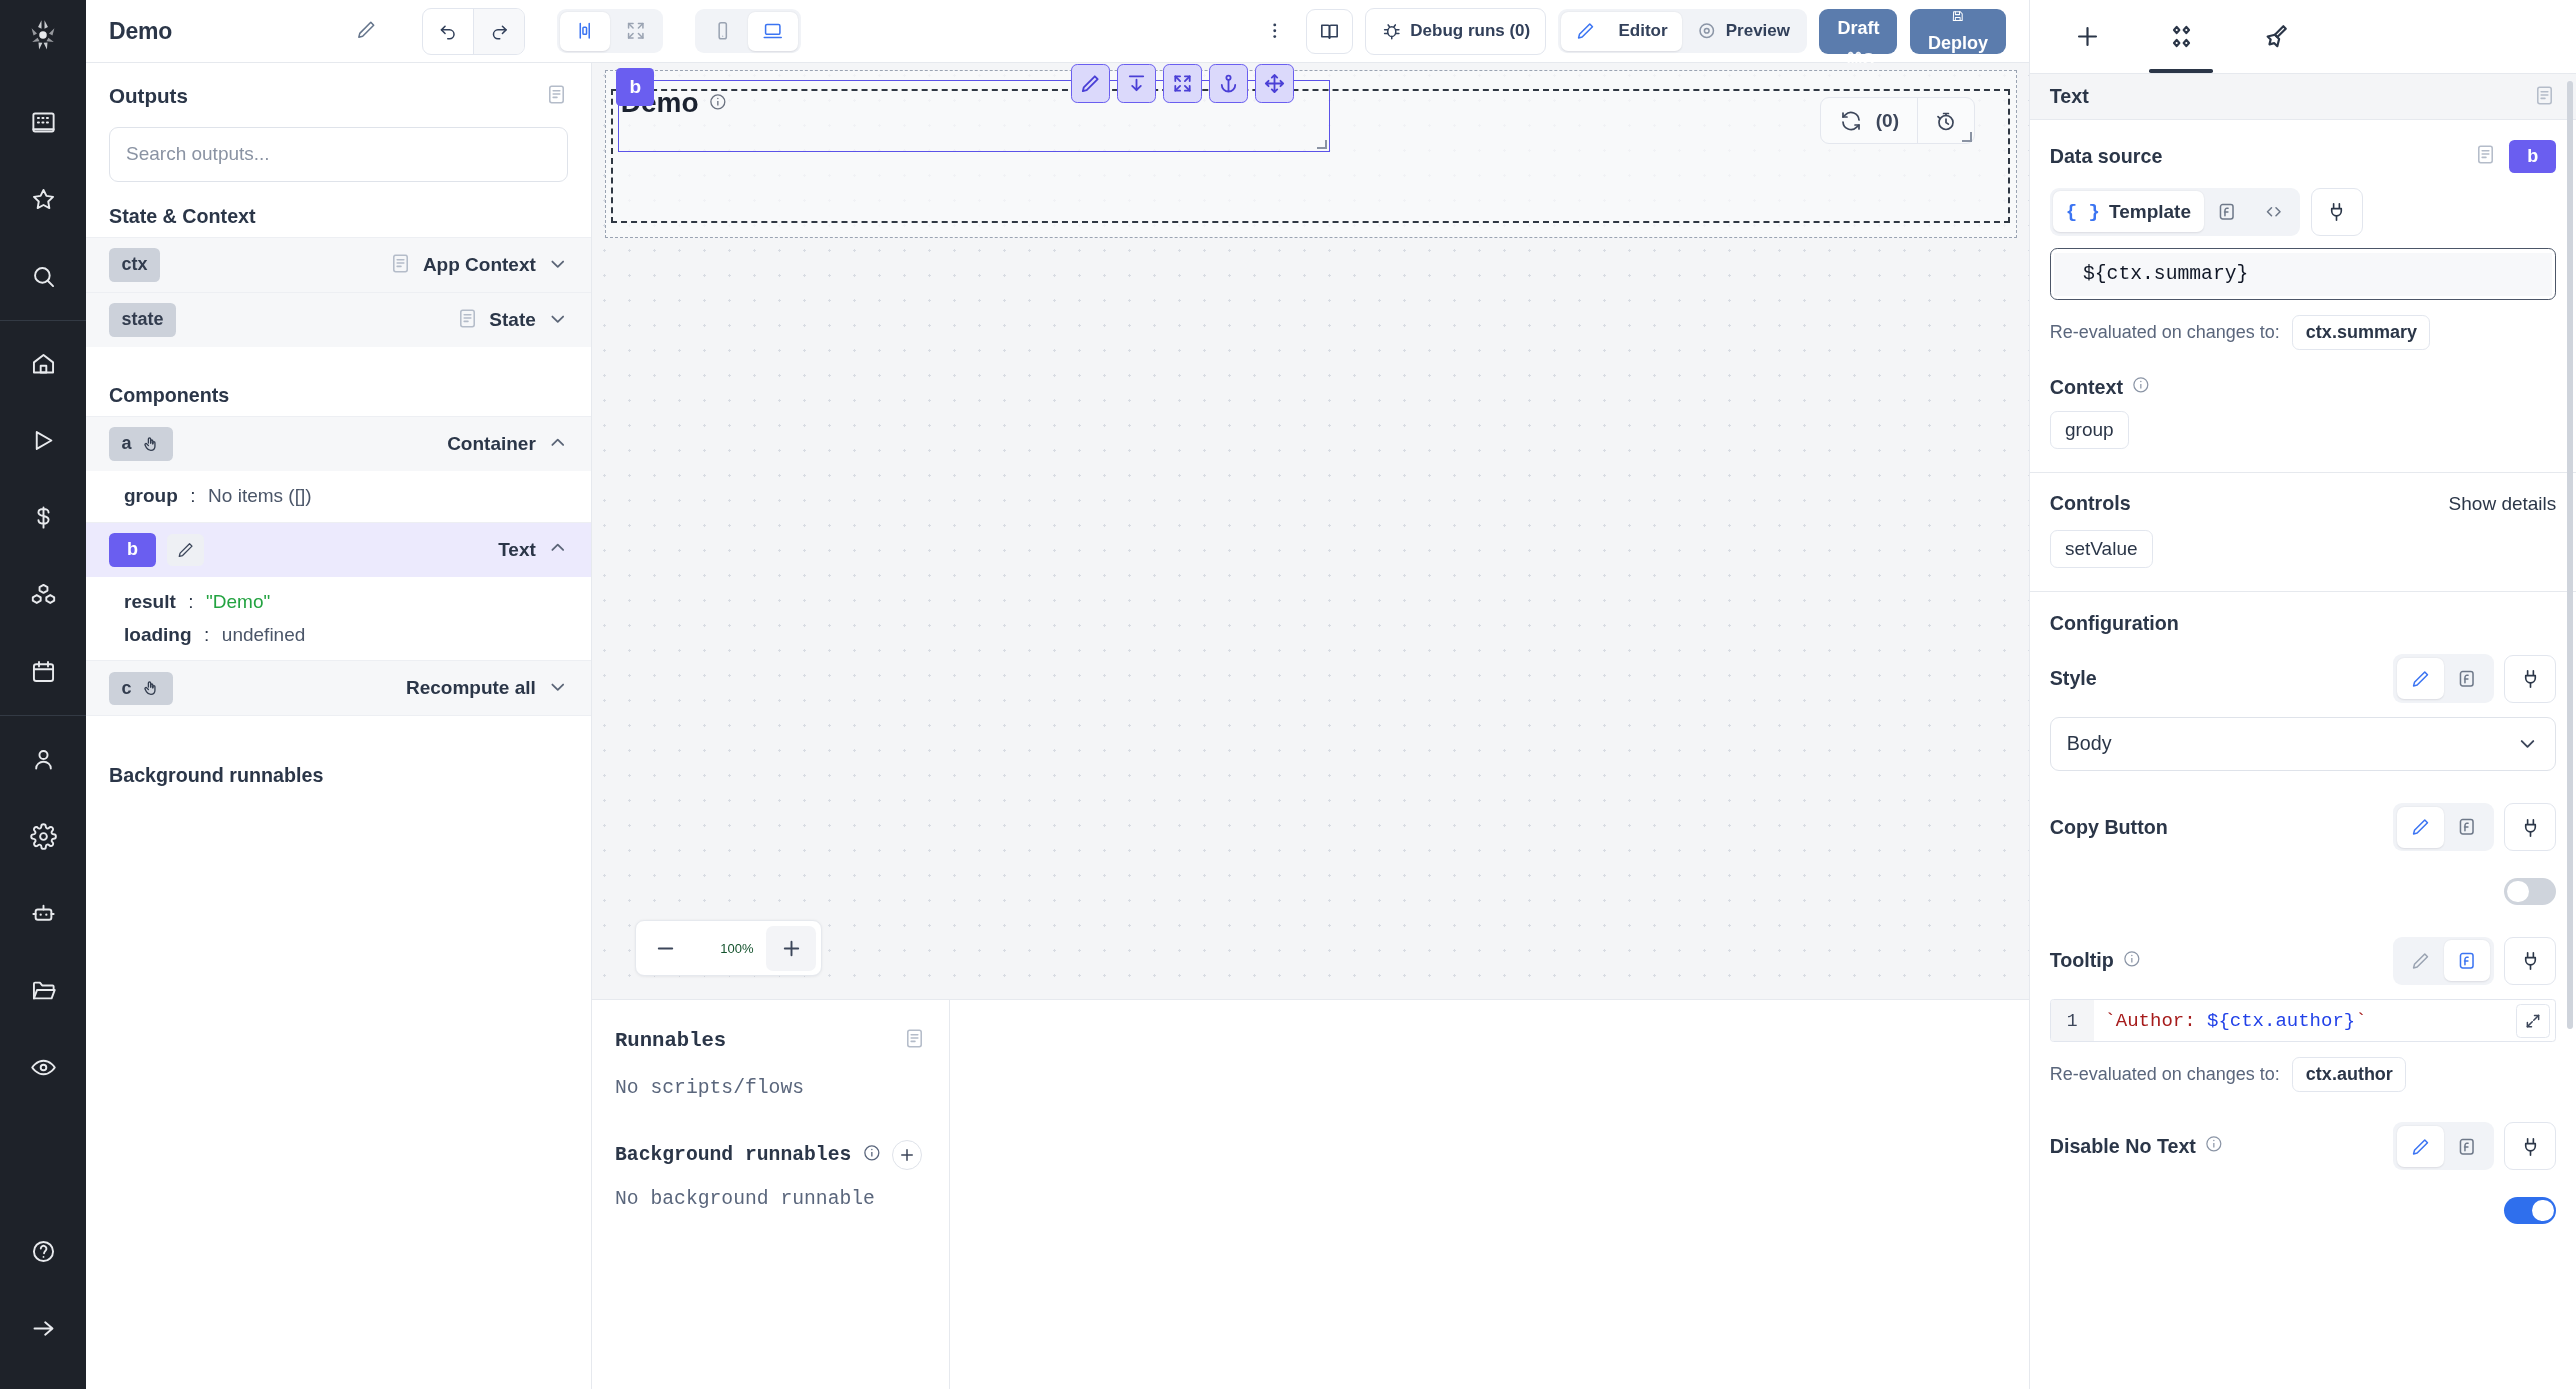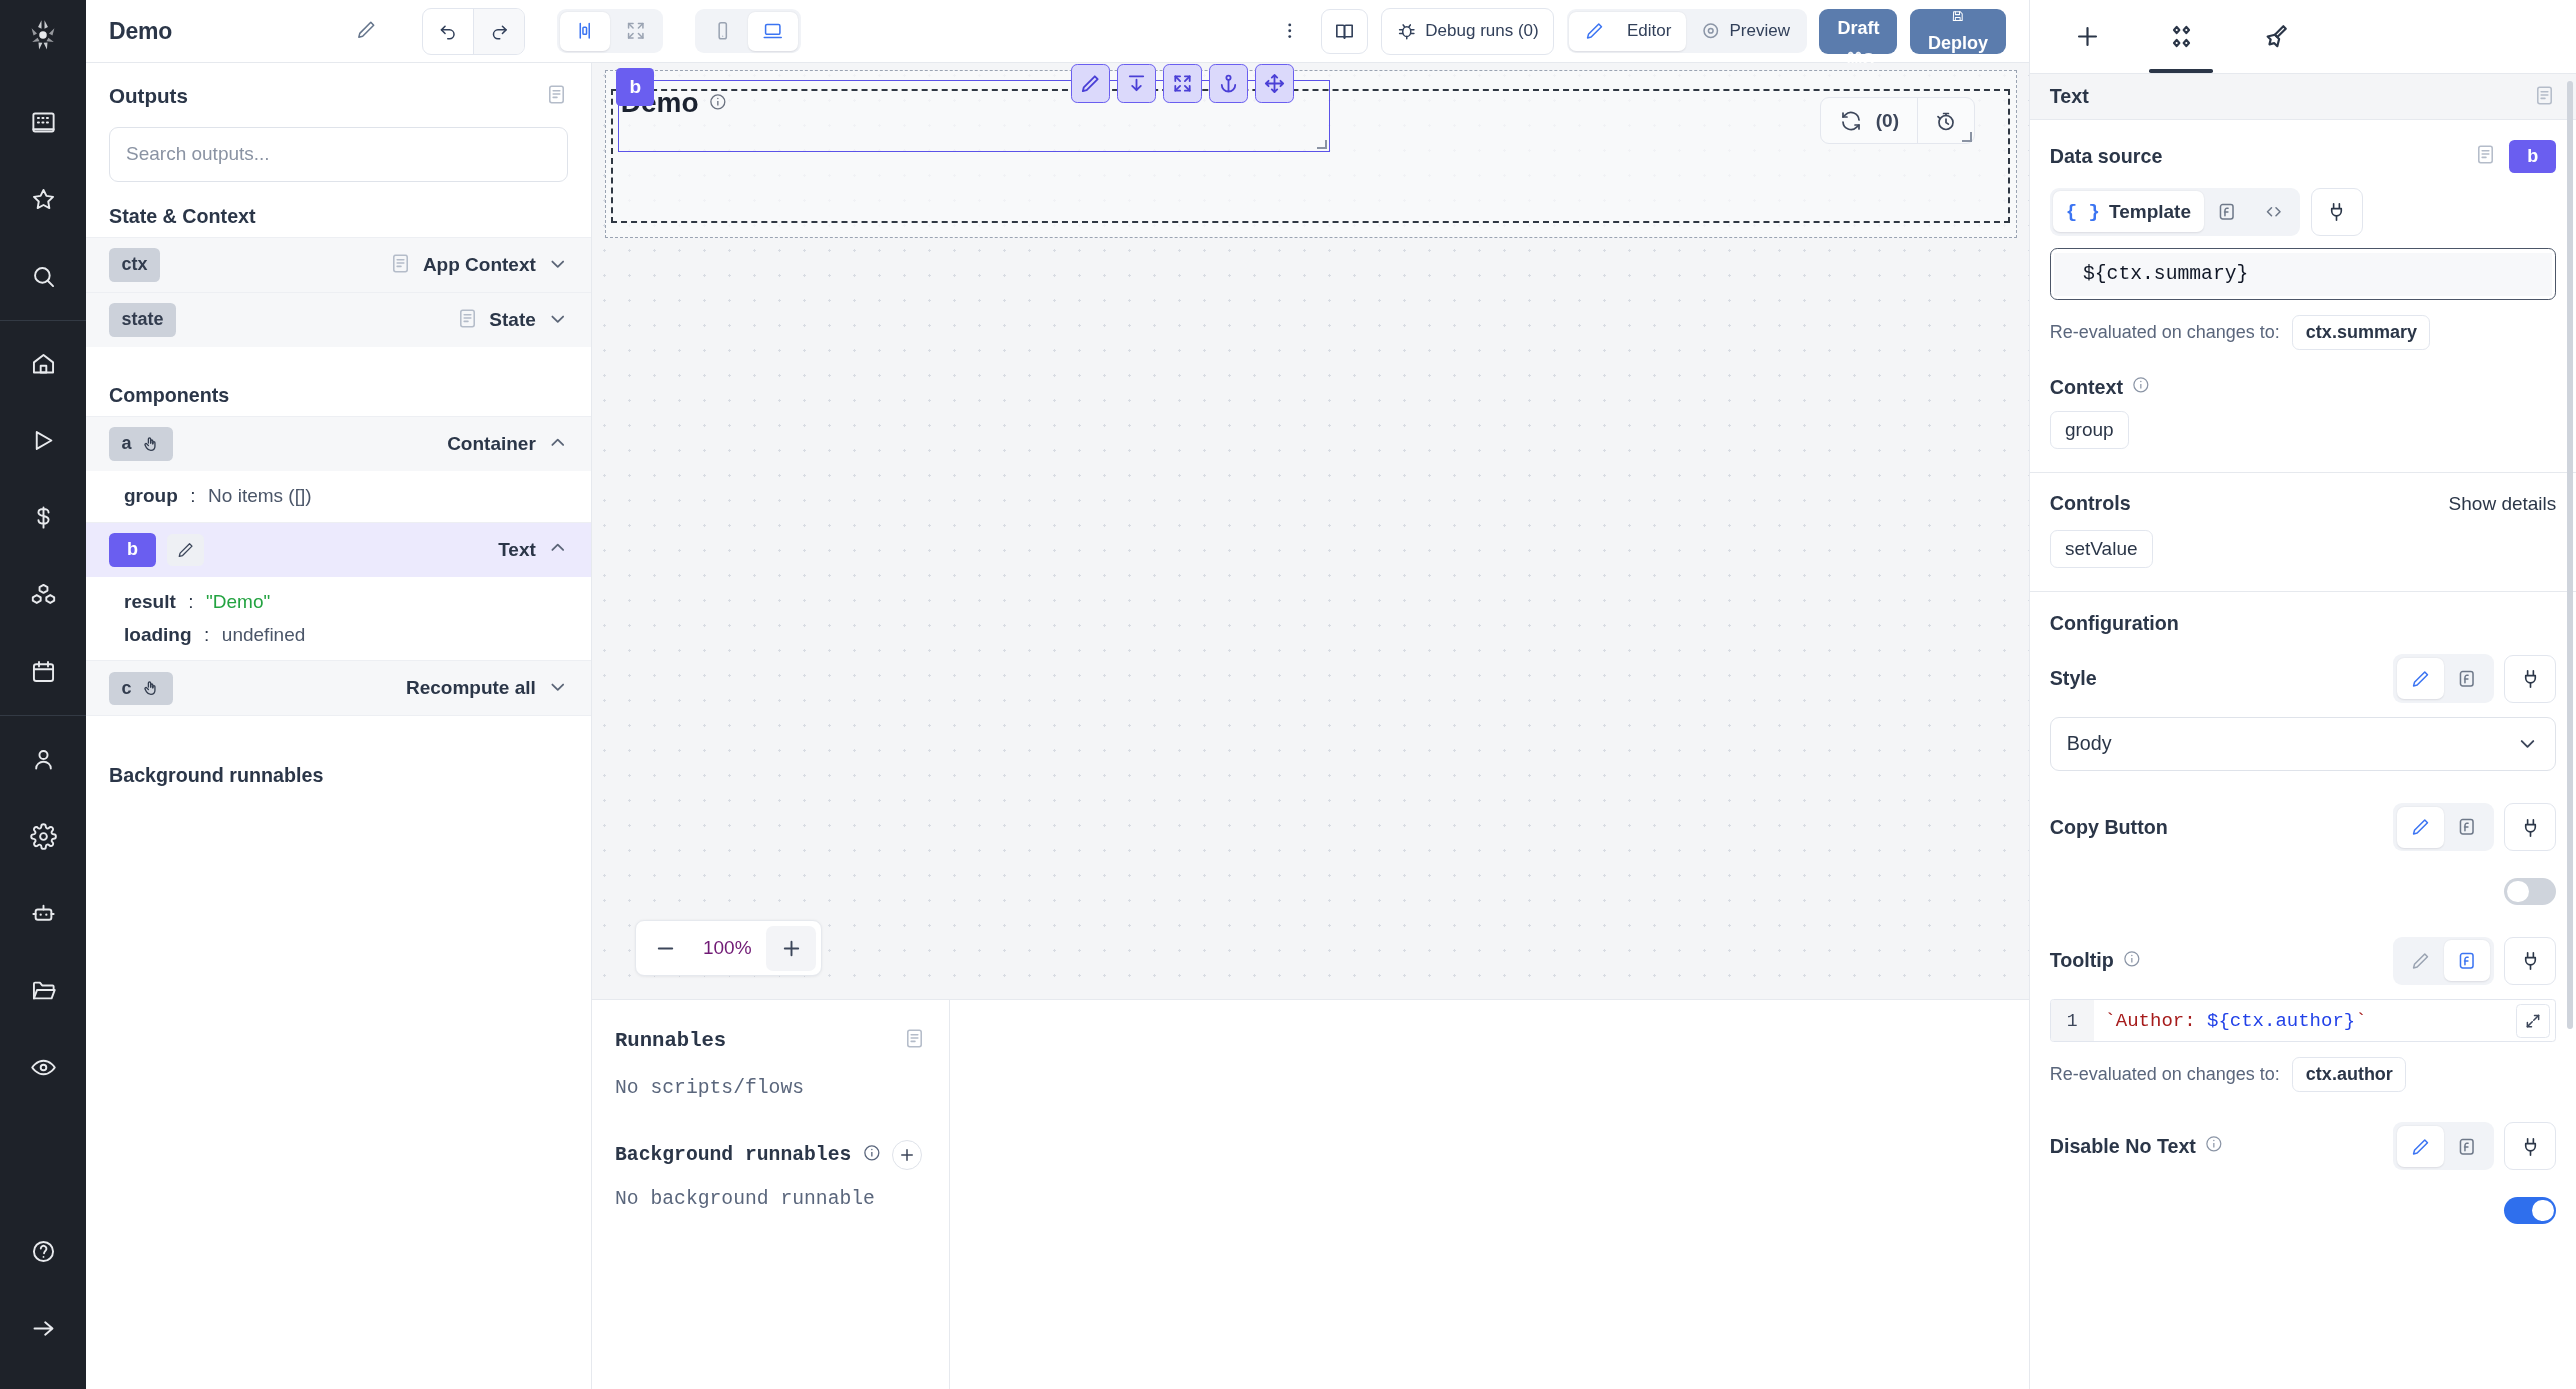--- a/index.html
+++ b/index.html
@@ -41,21 +41,21 @@
   .pencil-plain svg { width:23px;height:23px; stroke:#64748b; fill:none; stroke-width:1.6;
      stroke-linecap:round; stroke-linejoin:round;}
   .tb-spacer{ flex:1 1 auto; }
   .seg {
     display:flex; align-items:center; background:#f1f3f7; border-radius:9px; padding:2.7px;
   }
   .seg.outline { background:#fff; border:0.9px solid #e2e6ee; padding:0; overflow:hidden; }
   .seg-btn {
     display:flex; align-items:center; justify-content:center; gap:8px;
     height:39px; padding:0 14.3px; border-radius:7.2px; cursor:pointer;
-    font-size:17px; font-weight:400; color:#32405a; white-space:nowrap;
+    font-size:17px; font-weight:700; color:#32405a; white-space:nowrap;
   }
   .seg.outline .seg-btn { border-radius:0; height:45px; }
   .seg.outline .seg-btn + .seg-btn { border-left:0.9px solid #e2e6ee; }
   .seg-btn.active { background:#fff; box-shadow:0 0.9px 1.8px rgba(16,24,40,.10);gap:22px; }
   .seg-btn svg { width:21.5px;height:21.5px;fill:none;stroke:#32405a;stroke-width:1.7;
      stroke-linecap:round;stroke-linejoin:round;}
   .seg-btn.blue svg { stroke:#3b74f2; }
   .icon-btn {
     width:47px;height:45px;display:flex;align-items:center;justify-content:center;
     border:0.9px solid #e2e6ee;border-radius:9px;background:#fff;cursor:pointer;
@@ -179,21 +179,21 @@
   .rw-count{font-size:19px;font-weight:700;color:#3c465a;}
   .zoombar {
     position:absolute; left:43px; bottom:23px; display:flex;align-items:center;gap:1.8px;
     background:#fff; border:0.9px solid #e6e9ee; border-radius:9px; padding:4.5px;
     box-shadow:0 0.9px 2.7px rgba(16,24,40,.06); z-index:9;
   }
   .zb-btn{width:50px;height:45px;display:flex;align-items:center;justify-content:center;
      border-radius:7.2px;cursor:pointer;}
   .zb-btn.alt{background:#f3f4f7;}
   .zb-btn svg{width:23px;height:23px;stroke:#3c465a;stroke-width:2;stroke-linecap:round;fill:none;}
-  .zb-val{font-size:19px;color:#701a75;padding:0 10.7px;min-width:72px;text-align:left;}
+  .zb-val{font-size:13px;color:#14532d;padding:0 10.7px;min-width:72px;text-align:right;}
 
   
   .bottom { height:390px; flex:0 0 390px; display:flex; background:#fff; min-height:0; }
   .bp-left { width:358px; flex:0 0 358px; border-right:0.9px solid #e6e9ee; padding:27px 23px;font-family:Liberation Mono, monospace; }
   .bp-right { flex:1 1 auto; }
   .bp-head { display:flex;align-items:center;justify-content:space-between; margin-bottom:23px;}
   .bp-title{font-size:20.6px;font-weight:700;color:#2b3648;}
   .bp-empty{font-size:19.7px;color:#5a667c;margin-bottom:41px;}
   .bp-sub{display:flex;align-items:center;gap:10.7px;margin-bottom:18px;}
   .bp-sub .t{font-size:19.7px;font-weight:700;color:#2b3648;}

